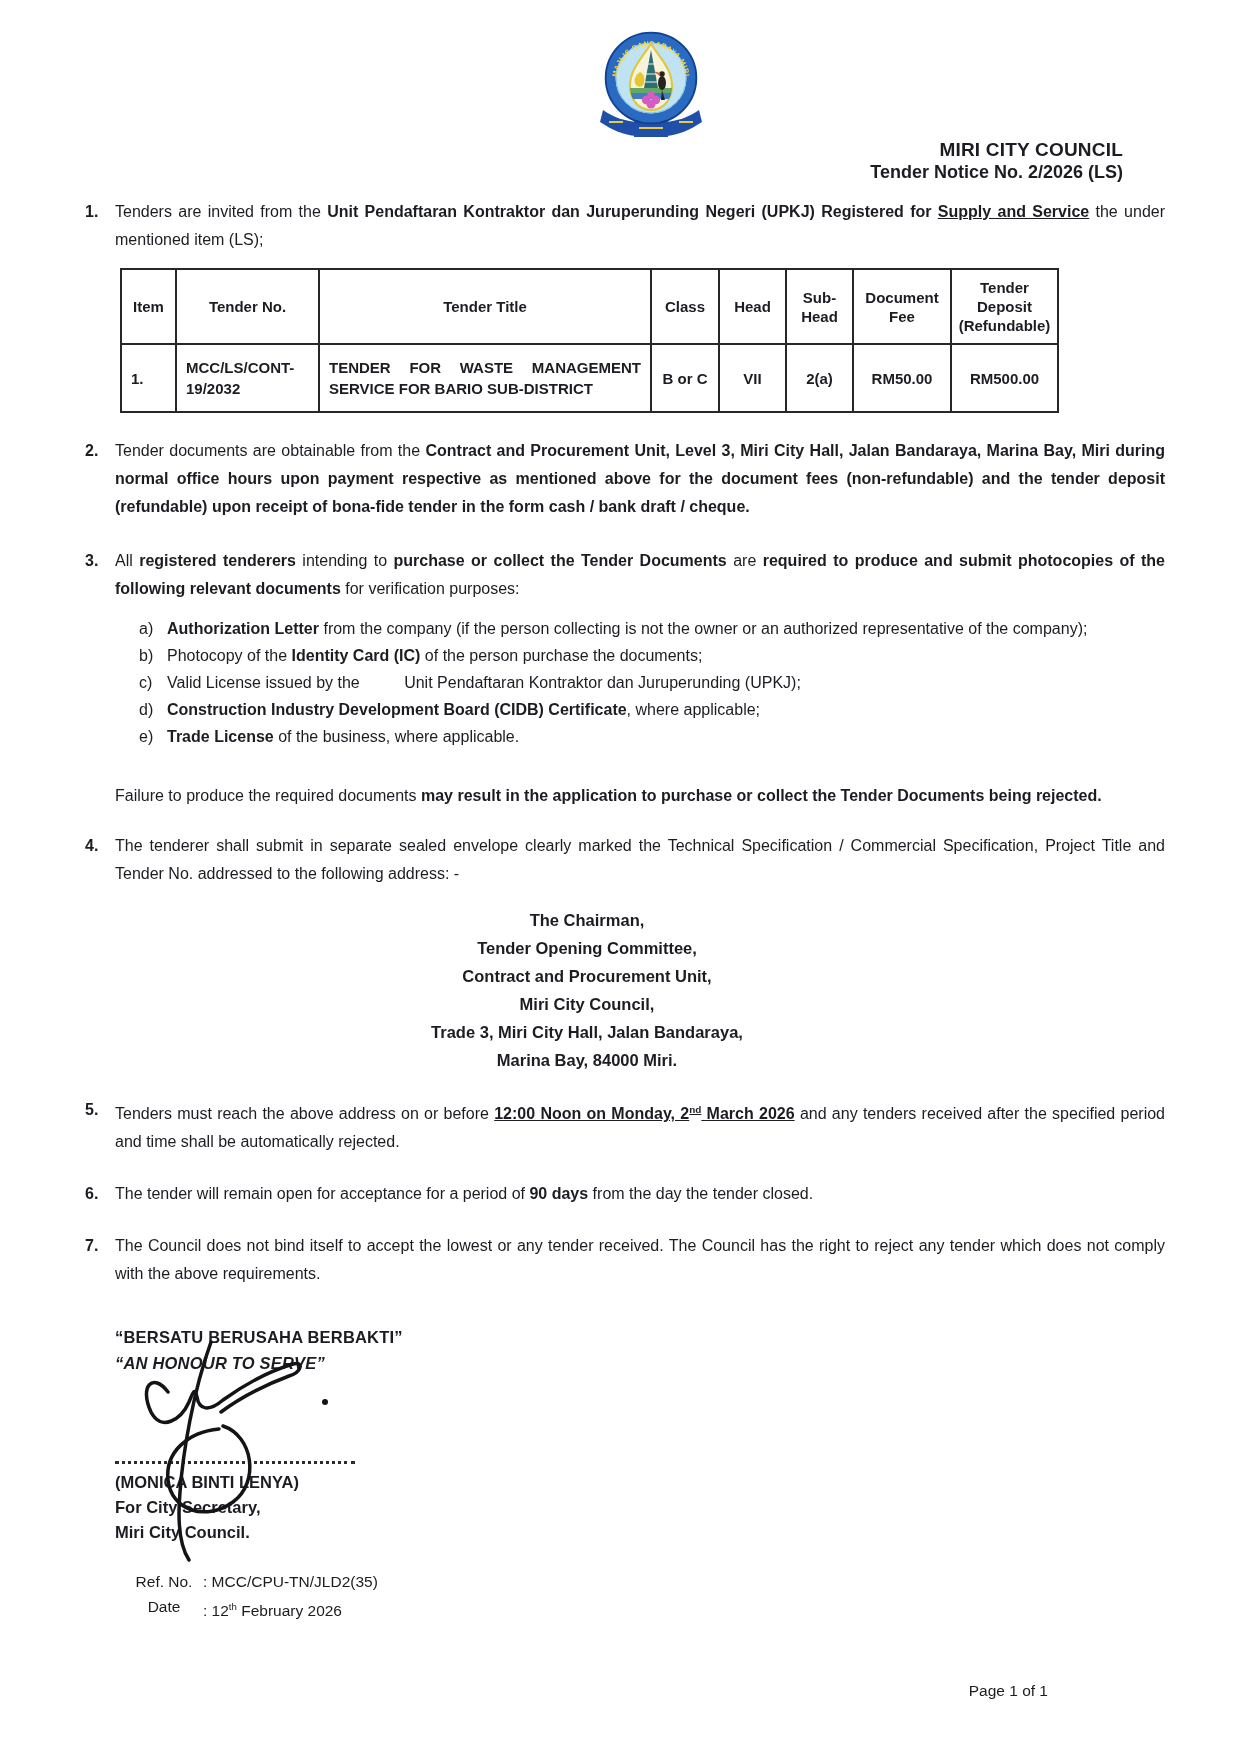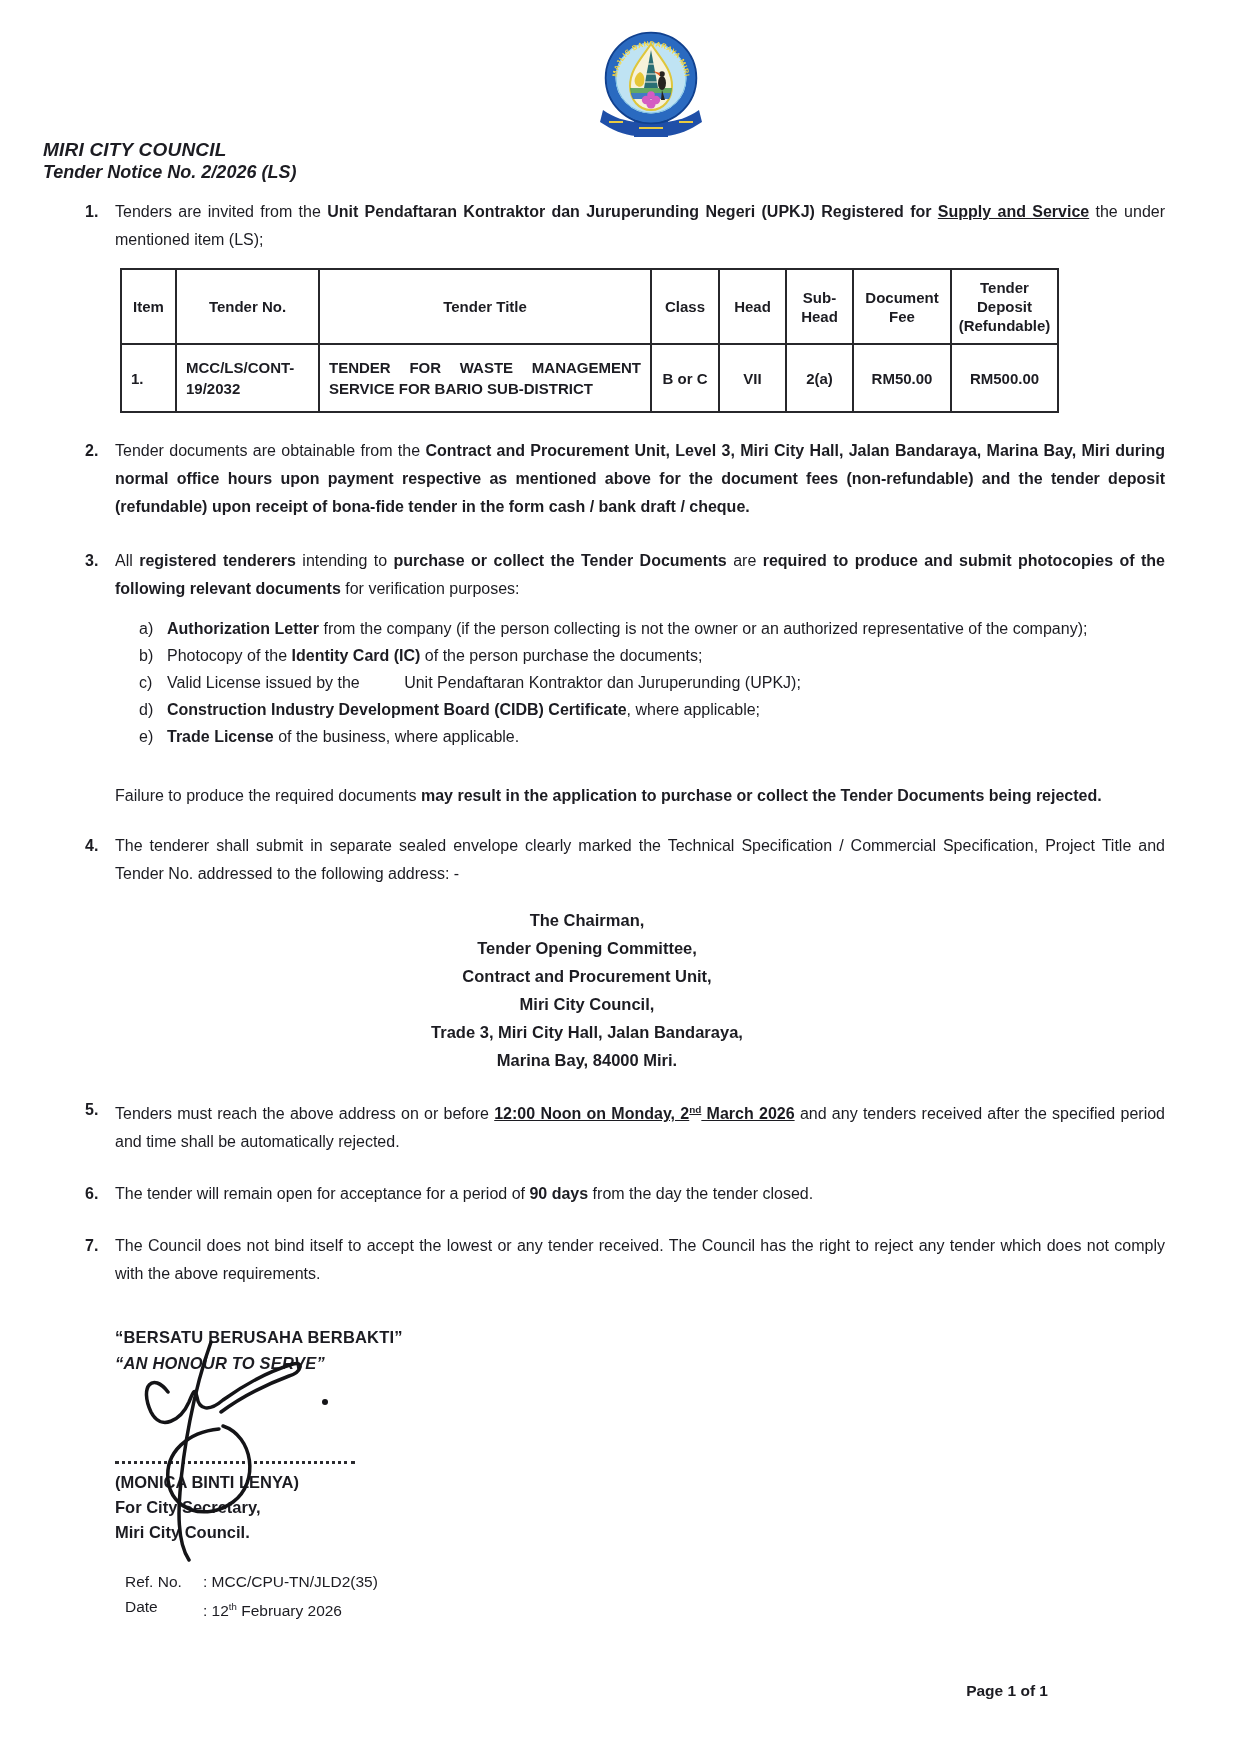--- a/index.html
+++ b/index.html
@@ -10,21 +10,21 @@
     color:#1c1c22;
     position:relative;
     overflow:hidden;
   }
   .page { padding:30px 80px 0 85px; position:relative; width:100%; height:100%; }
 
   .logo-wrap { text-align:center; height:108px; }
   .logo-wrap svg { position:relative; left:26px; }
 
   .doc-title, .doc-subtitle {
-    text-align:left; font-weight:bold; position:relative; left:-42px;font-style:italic;
+    text-align:right; font-weight:bold; position:relative; left:-42px;
   }
   .doc-title { font-size:19px; line-height:23px; letter-spacing:0.2px; }
   .doc-subtitle { font-size:18px; line-height:23px; }
 
   .item { display:flex; margin-top:24px; font-size:16px; line-height:28px; }
   .item .num { width:30px; flex:none; font-weight:bold; }
   .item .ptext { flex:1; text-align:justify; }
 
   .tender-table { border-collapse:collapse; table-layout:fixed; width:937px; margin:14px 0 0 35px; }
   .tender-table th, .tender-table td { border:2px solid #27272b; font-size:15px; }
@@ -44,25 +44,25 @@
   .address-block { margin-top:18px; text-align:center; font-weight:bold; font-size:16.5px; line-height:28px; position:relative; left:-38px; }
 
   .sig-region { margin-left:30px; position:relative; }
   .motto-line1 { margin-top:36px; font-weight:bold; font-size:16.5px; line-height:26px; letter-spacing:0.2px; }
   .motto-line2 { font-weight:bold; font-style:italic; font-size:16.5px; line-height:26px; letter-spacing:0.2px; }
   .sig-space { height:84px; position:relative; }
   .sig-svg { position:absolute; left:8px; top:-46px; z-index:2; }
   .dotted-line { width:240px; height:4px; border-bottom:3px dotted #2b2b2f; margin-bottom:6px; }
   .sig-name, .sig-title, .sig-org { font-weight:bold; font-size:16.5px; line-height:25px; }
 
-  .ref-block { margin:24px 0 0 40px; font-size:15.5px; }
+  .ref-block { margin:24px 0 0 40px; font-size:15.5px;text-align:center; }
   .ref-row { line-height:25px; display:flex; }
   .ref-label { width:78px; flex:none; }
 
-  .page-footer { position:absolute; top:1682px; right:197px; font-weight:bold; font-size:15.5px; }
+  .page-footer { position:absolute; top:1682px; right:197px; font-weight:normal; font-size:15.5px; }
 
   sup.seg { vertical-align:super; font-size:0.62em;margin-top:24px; }
 </style>
 </head>
 <body>
 
 <div class="page">
 
   <div class="logo-wrap">
     <svg width="150" height="108" viewBox="0 0 150 108">

